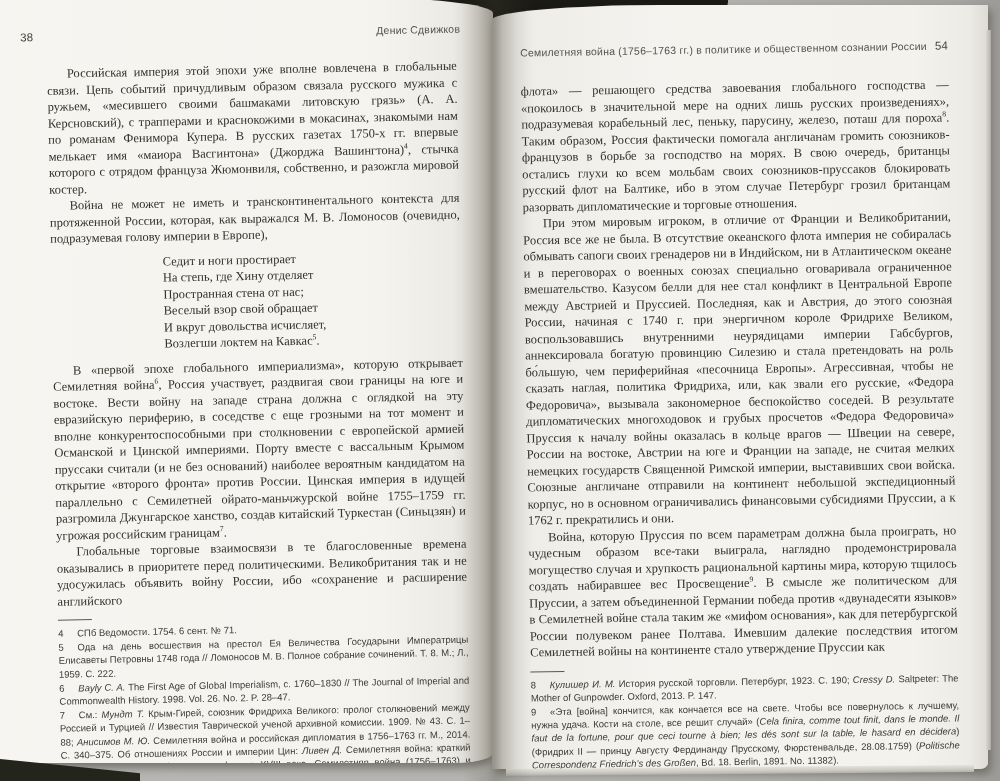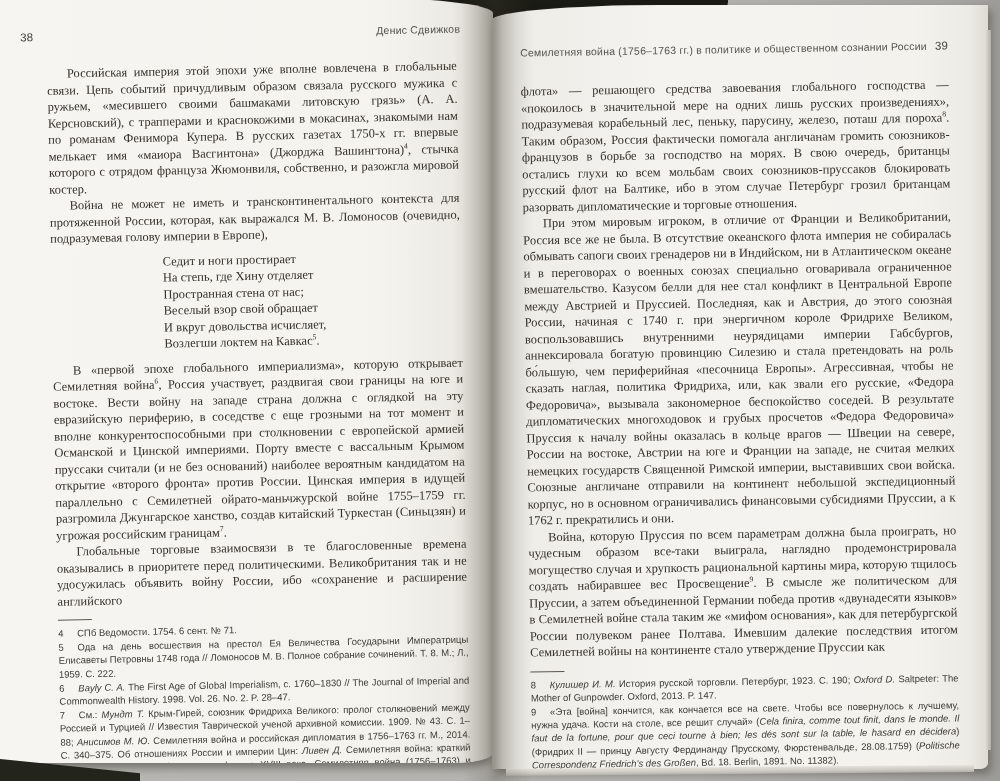--- a/index.html
+++ b/index.html
@@ -82,30 +82,30 @@
           <p class="footnote"><span class="fn-num">6</span><em>Bayly C. A.</em><span> The First Age of Global Imperialism, c. 1760–1830 // The Journal of Imperial and Commonwealth History. 1998. Vol. 26. No. 2. P. 28–47.</span></p>
           <p class="footnote"><span class="fn-num">7</span><span>См.: </span><em>Мундт Т.</em><span> Крым-Гирей, союзник Фридриха Великого: пролог столкновений между Россией и Турцией // Известия Таврической ученой архивной комиссии. 1909. № 43. С. 1–88; </span><em>Анисимов М. Ю.</em><span> Семилетняя война и российская дипломатия в 1756–1763 гг. М., 2014. С. 340–375. Об отношениях России и империи Цин: </span><em>Ливен Д.</em><span> Семилетняя война: краткий обзор // Россия в глобальном конфликте XVIII века. Семилетняя война (1756–1763) и российское общество. М., 2023, С. 39–57.</span></p>
         </div>
     </div>
   </div>
 
   <div class="page right-page">
     <div class="content right-content">
       <div class="head-row">
         <span class="running-head">Семилетняя война (1756–1763 гг.) в политике и общественном сознании России</span>
-        <span class="pagenum">39</span>
+        <span class="pagenum">54</span>
       </div>
       <div class="page-body">
           <p class="para"><span>флота» — решающего средства завоевания глобального господства — «покоилось в значительной мере на одних лишь русских произведениях», подразумевая корабельный лес, пеньку, парусину, железо, поташ для пороха</span><sup>8</sup><span>. Таким образом, Россия фактически помогала англичанам громить союзников-французов в борьбе за господство на морях. В свою очередь, британцы остались глухи ко всем мольбам своих союзников-пруссаков блокировать русский флот на Балтике, ибо в этом случае Петербург грозил британцам разорвать дипломатические и торговые отношения.</span></p>
           <p class="para indent"><span>При этом мировым игроком, в отличие от Франции и Великобритании, Россия все же не была. В отсутствие океанского флота империя не собиралась обмывать сапоги своих гренадеров ни в Индийском, ни в Атлантическом океане и в переговорах о военных союзах специально оговаривала ограниченное вмешательство. Казусом белли для нее стал конфликт в Центральной Европе между Австрией и Пруссией. Последняя, как и Австрия, до этого союзная России, начиная с 1740 г. при энергичном короле Фридрихе Великом, воспользовавшись внутренними неурядицами империи Габсбургов, аннексировала богатую провинцию Силезию и стала претендовать на роль бо́льшую, чем периферийная «песочница Европы». Агрессивная, чтобы не сказать наглая, политика Фридриха, или, как звали его русские, «Федора Федоровича», вызывала закономерное беспокойство соседей. В результате дипломатических многоходовок и грубых просчетов «Федора Федоровича» Пруссия к началу войны оказалась в кольце врагов — Швеции на севере, России на востоке, Австрии на юге и Франции на западе, не считая мелких немецких государств Священной Римской империи, выставивших свои войска. Союзные англичане отправили на континент небольшой экспедиционный корпус, но в основном ограничивались финансовыми субсидиями Пруссии, а к 1762 г. прекратились и они.</span></p>
           <p class="para indent"><span>Война, которую Пруссия по всем параметрам должна была проиграть, но чудесным образом все-таки выиграла, наглядно продемонстрировала могущество случая и хрупкость рациональной картины мира, которую тщилось создать набиравшее вес Просвещение</span><sup>9</sup><span>. В смысле же политическом для Пруссии, а затем объединенной Германии победа против «двунадесяти языков» в Семилетней войне стала таким же «мифом основания», как для петербургской России полувеком ранее Полтава. Имевшим далекие последствия итогом Семилетней войны на континенте стало утверждение Пруссии как</span></p>
         </div>
       <div class="fn-sep"></div>
       <div class="fn-block">
-          <p class="footnote"><span class="fn-num">8</span><em>Кулишер И. М.</em><span> История русской торговли. Петербург, 1923. С. 190; </span><em>Oxford D.</em><span> Saltpeter: The Mother of Gunpowder. Oxford, 2013. P. 147.</span></p>
+          <p class="footnote"><span class="fn-num">8</span><em>Кулишер И. М.</em><span> История русской торговли. Петербург, 1923. С. 190; </span><em>Cressy D.</em><span> Saltpeter: The Mother of Gunpowder. Oxford, 2013. P. 147.</span></p>
           <p class="footnote"><span class="fn-num">9</span><span>«Эта [война] кончится, как кончается все на свете. Чтобы все повернулось к лучшему, нужна удача. Кости на столе, все решит случай» (</span><em>Cela finira, comme tout finit, dans le monde. Il faut de la fortune, pour que ceci tourne à bien; les dés sont sur la table, le hasard en décidera</em><span>) (Фридрих II — принцу Августу Фердинанду Прусскому, Фюрстенвальде, 28.08.1759) (</span><em>Politische Correspondenz Friedrich’s des Großen</em><span>, Bd. 18. Berlin, 1891. No. 11382).</span></p>
         </div>
     </div>
   </div>
 
   <div class="gutter-shadow"></div>
   <div class="edge-stack"></div>
   <div class="edge-right"></div>
   <div class="corner-dark"></div>
 </div>

